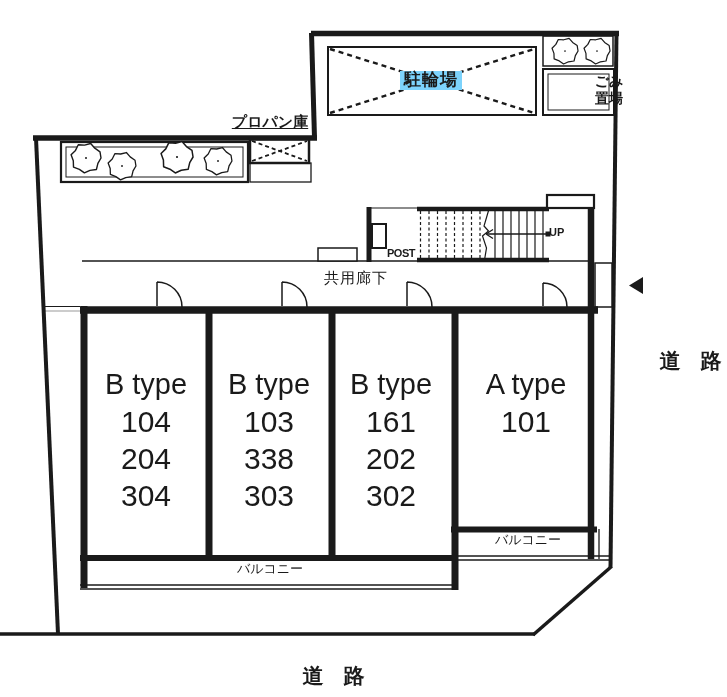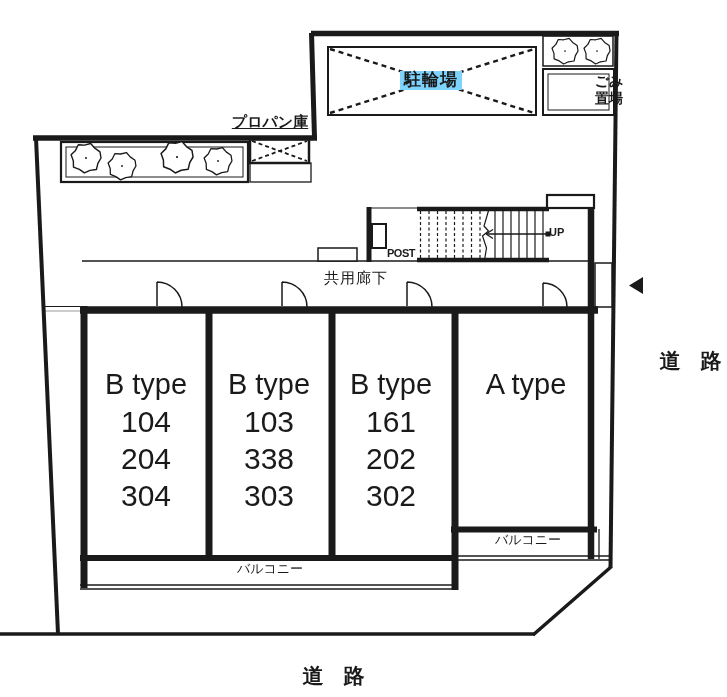--- a/index.html
+++ b/index.html
@@ -186,20 +186,21 @@
     <div class="room">303</div>
   </div>
   <div class="unit-label u3">
     <div class="type">B type</div>
     <div class="room">161</div>
     <div class="room">202</div>
     <div class="room">302</div>
   </div>
   <div class="unit-label u4">
     <div class="type">A type</div>
+    <div class="room">101</div>
   </div>
 
   <div class="label lbl-balcony-b center">バルコニー</div>
   <div class="label lbl-balcony-a center">バルコニー</div>
   <div class="label lbl-road-right center">道 路</div>
   <div class="label lbl-road-bottom center">道 路</div>
 
 </div>
 
 </body></html>

